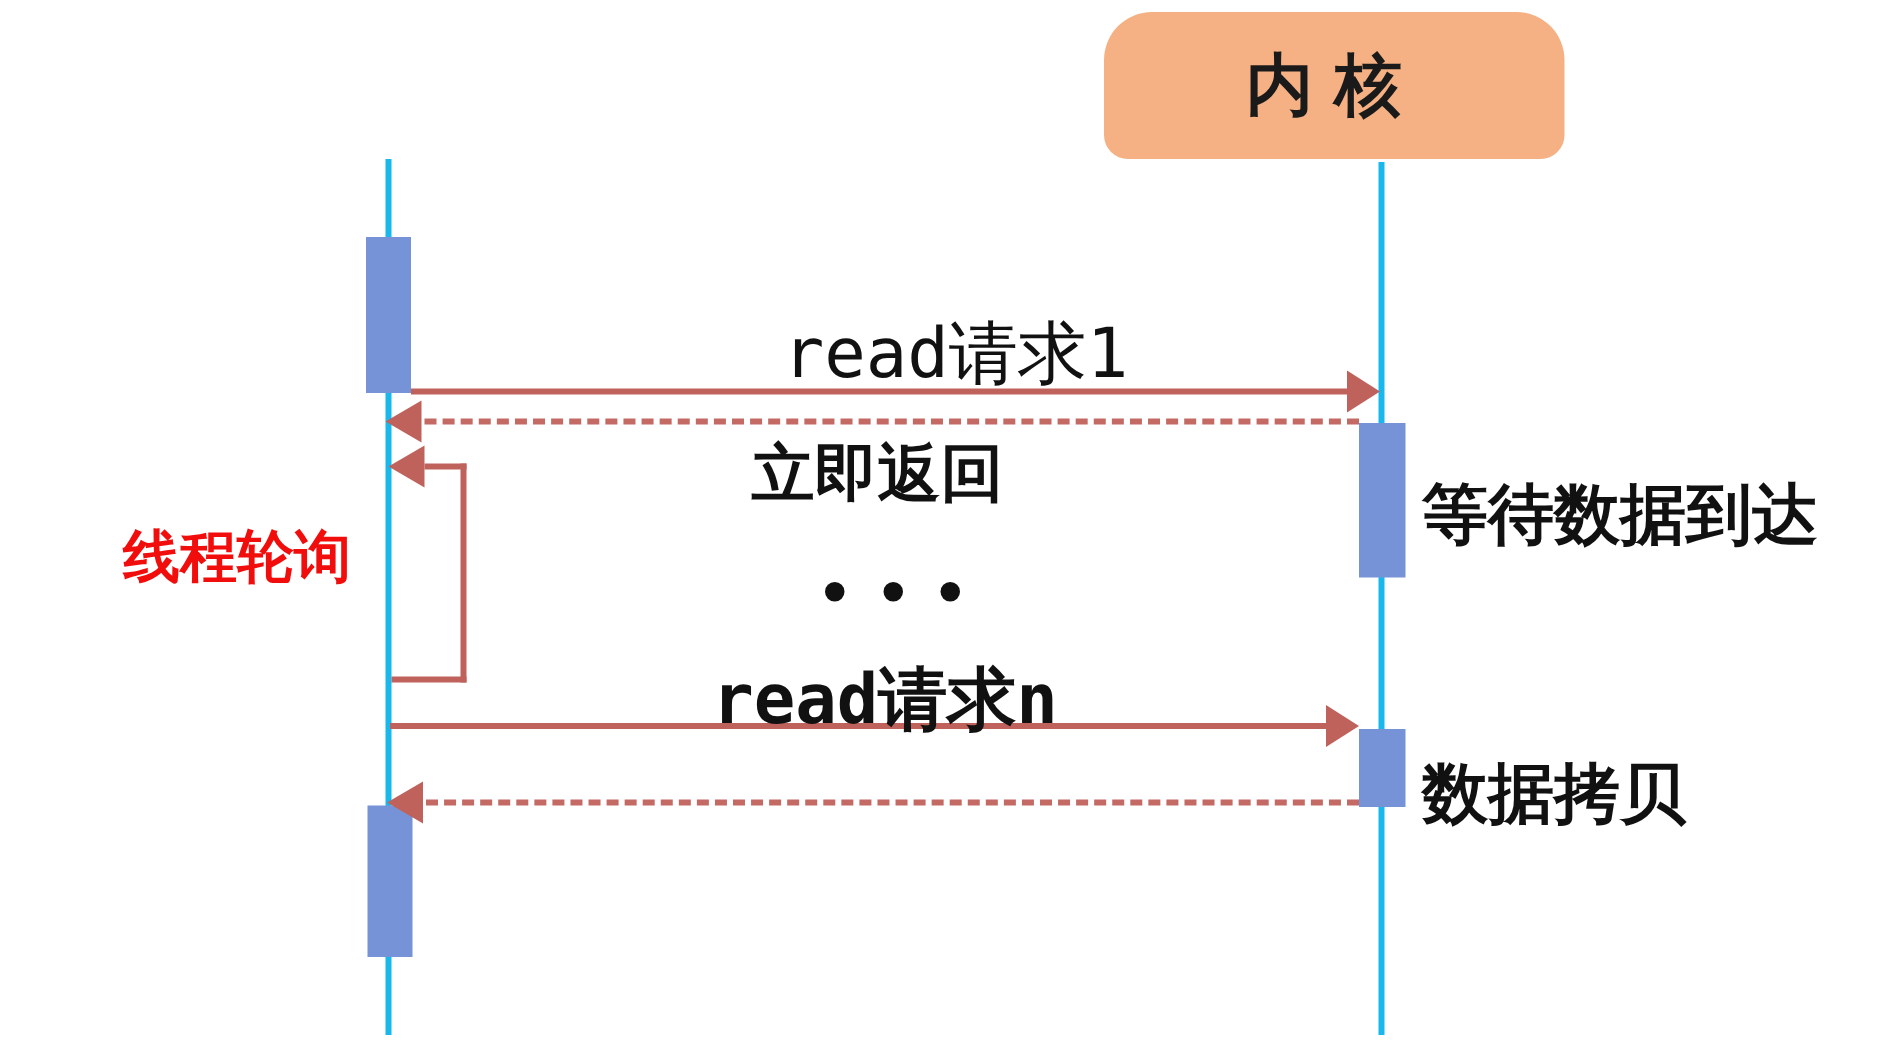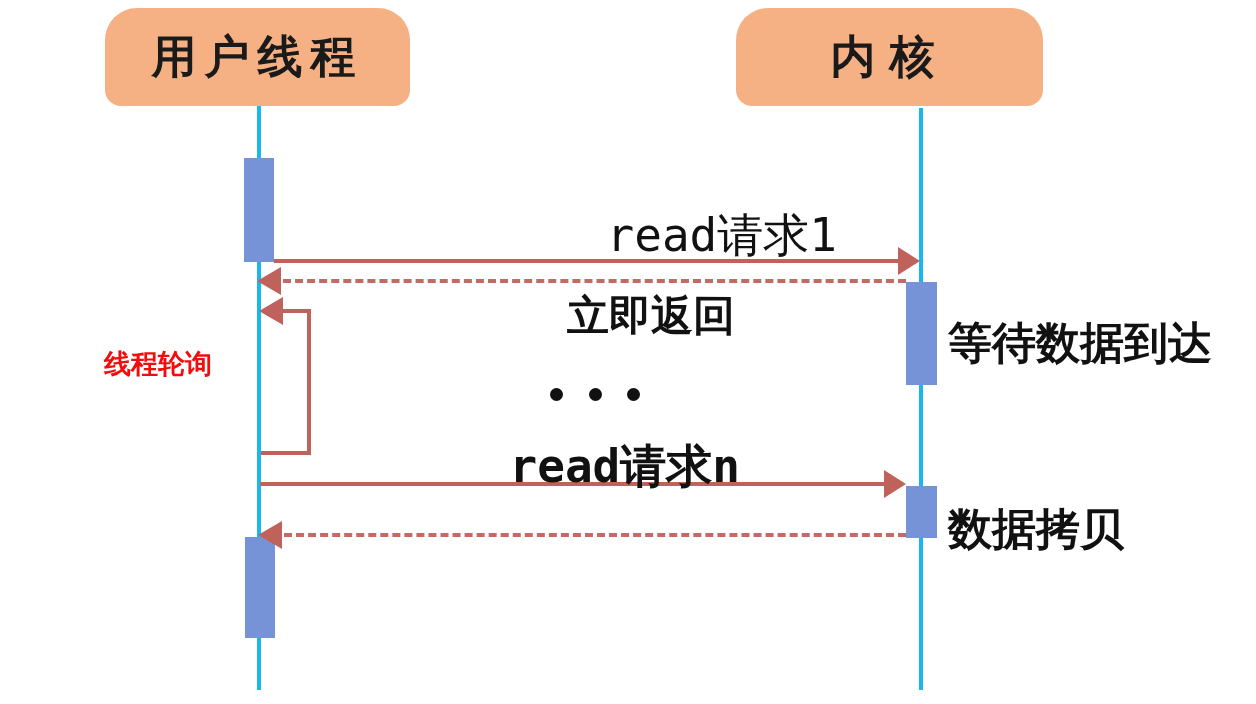--- a/index.html
+++ b/index.html
@@ -80,37 +80,37 @@
   .loop-line-v {
     position: absolute;
     width: 4px;
     background: #C0625C;
   }
 
   
   .msg-label {
     position: absolute;
     color: #111111;
-    text-align: right;
+    text-align: center;
     font-weight: bold;
     white-space: nowrap;
   }
   .mono { font-family: "DejaVu Sans Mono", monospace; }
 
   .lbl-read1    { left: 437px; width: 400px; top: 205px; font-size: 46px; font-weight: normal; }
   .lbl-return   { left: 435px; width: 300px; top: 288px; font-size: 42px; }
   .lbl-readn    { left: 440px; width: 300px; top: 436px; font-size: 46px; font-weight: bold; }
   .lbl-readdone { left: 441px; width: 300px; top: 539px; font-size: 46px; font-weight: normal; }
 
   .lbl-polling {
     position: absolute;
     left: 78px; top: 346px;
     width: 160px;
     color: #F20D0D;
-    font-size: 27px;
+    font-size: 38px;
     font-weight: bold;
     text-align: center;
     white-space: nowrap;
   }
   .kernel-note {
     position: absolute;
     left: 948px;
     color: #111111;
     font-size: 44px;
     font-weight: bold;
@@ -142,23 +142,20 @@
     color: #D9D9D9;
     font-size: 23px;
     white-space: nowrap;
   }
 </style>
 </head>
 <body>
 
 <div class="canvas">
 
-  <div class="actor-box actor-user">
-    <span>用户线程</span>
-  </div>
   <div class="actor-box actor-kernel">
     <span>内核</span>
   </div>
 
   <div class="lifeline lifeline-user"></div>
   <div class="lifeline lifeline-kernel"></div>
 
   <div class="activation act-user-1"></div>
   <div class="activation act-user-2"></div>
   <div class="activation act-kernel-1"></div>

